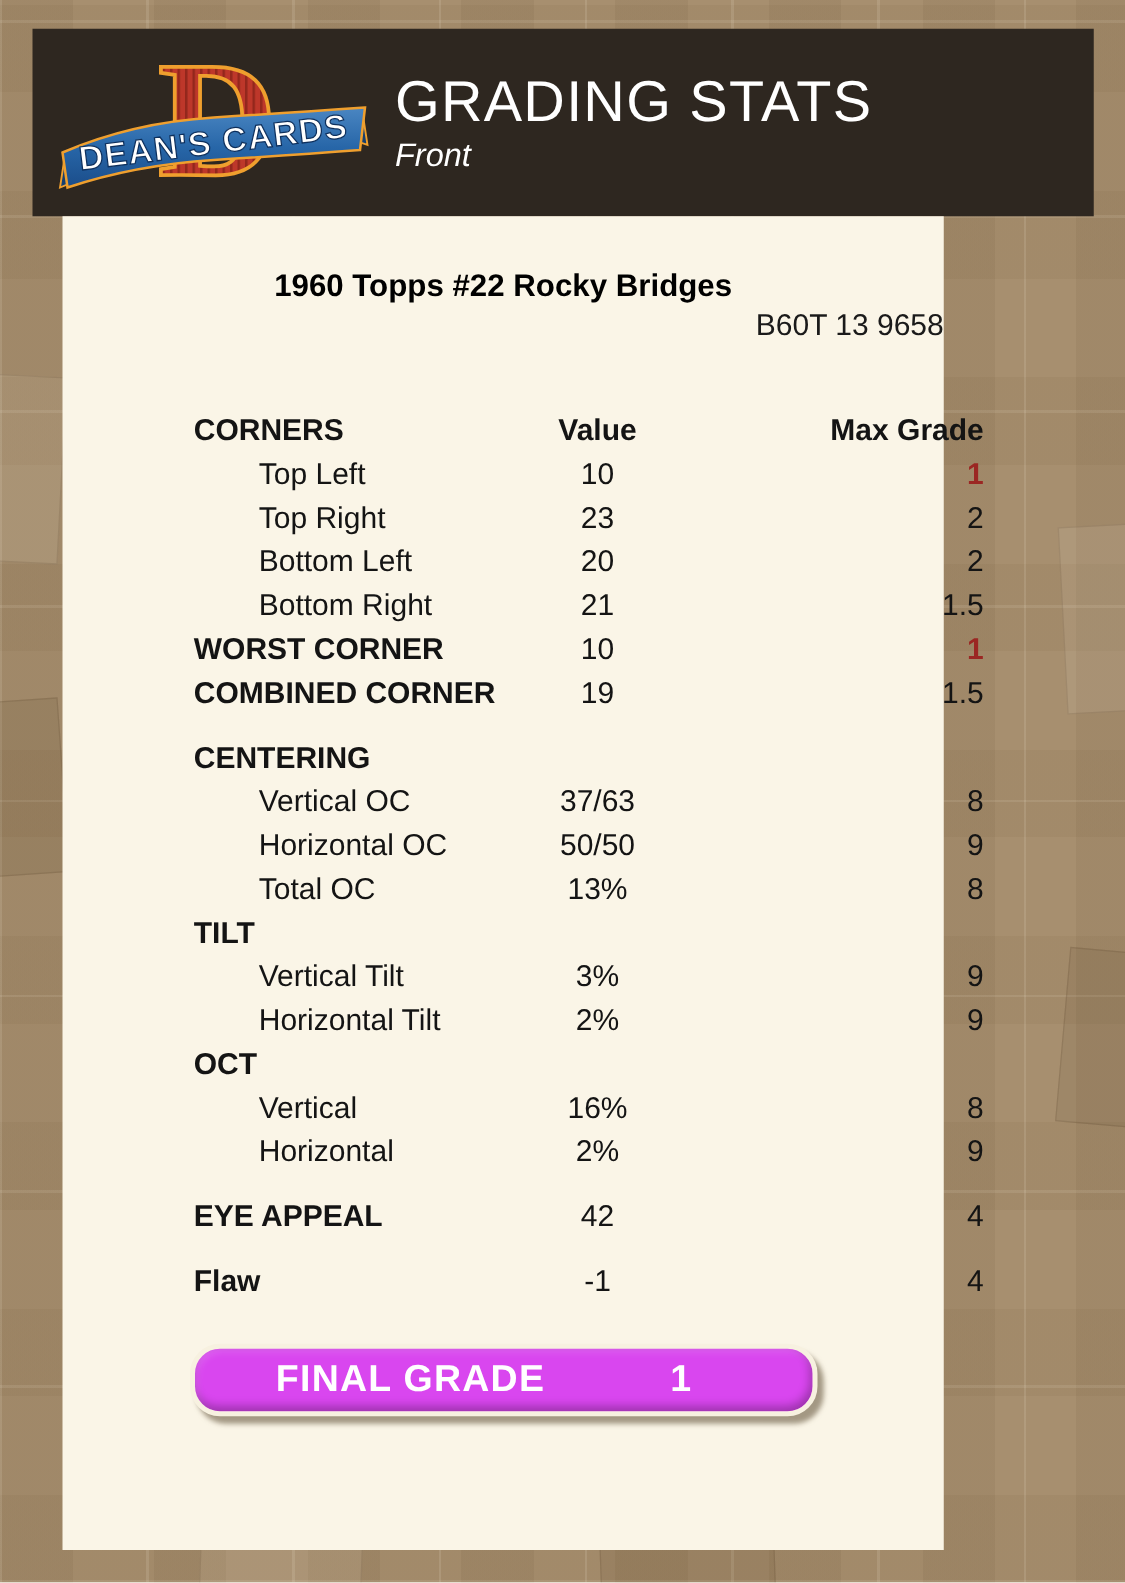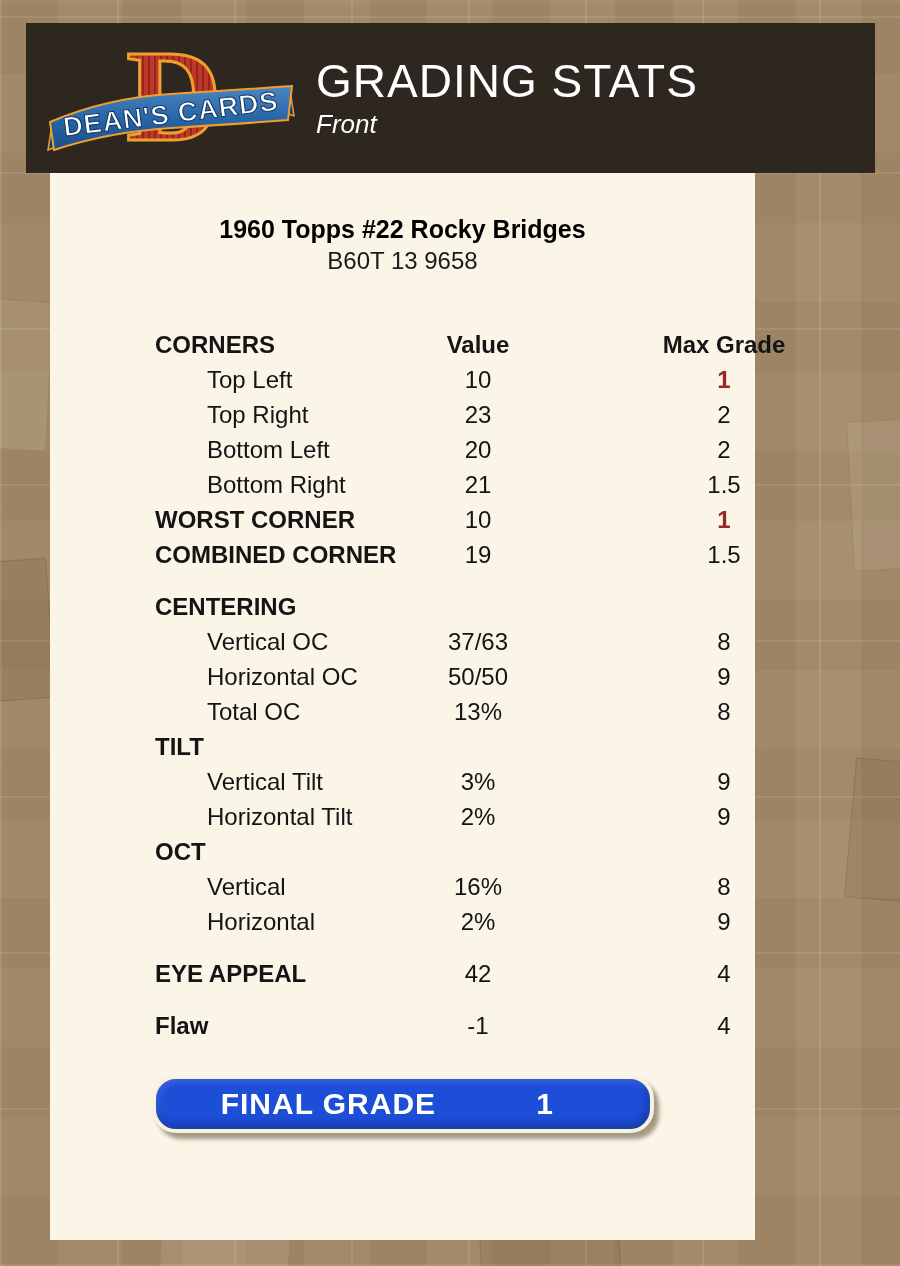--- a/index.html
+++ b/index.html
@@ -33,37 +33,37 @@
   .titles{ flex:1; display:flex; flex-direction:column; justify-content:center; padding-right:40px; color:#ffffff; }
   .main-title{ font-size:46px; font-weight:400; letter-spacing:1px; line-height:1.15; }
   .sub-title{ font-size:26px; font-weight:400; line-height:1.25;font-style:italic; }
 
   
   .panel{
     position:absolute; left:50px; top:173px; width:705px; height:1067px;
     background:#faf5e7; color:#141414;
   }
   .card-title{ padding-top:40px; text-align:center; font-size:25px; font-weight:bold; line-height:32px; color:#000; }
-  .card-id{ text-align:center; font-size:24px; line-height:32px; color:#1a1a1a; }
+  .card-id{ text-align:right; font-size:24px; line-height:32px; color:#1a1a1a; }
 
   .gtable{ margin-top:50px; }
   .row{ position:relative; height:35px; line-height:35px; font-size:24px; }
   .row.gap{ margin-top:17px;padding-left:11px; }
   .row .lbl{ position:absolute; left:105px; white-space:nowrap; }
   .row.item .lbl{ left:157px; font-weight:400; }
   .row.section .lbl, .row.colhead .lbl{ font-weight:bold; }
   .row .val{ position:absolute; left:332px; width:192px; text-align:center; white-space:nowrap; }
-  .row .max{ position:absolute; left:584px; width:180px; text-align:center; white-space:nowrap; }
+  .row .max{ position:absolute; left:557px; width:180px; text-align:right; white-space:nowrap; }
   .row.colhead .val, .row.colhead .max{ font-weight:bold; }
   .row .max.red{ color:#9b2723; font-weight:bold; }
 
   
   .final{
     position:relative; width:502px; height:58px; margin:32px auto 14px auto;
-    background:#1d4ed8;
+    background:#d946ef;
     border:4px solid #f7f1e0; border-radius:24px;
     box-shadow:5px 6px 4px rgba(105,90,65,0.60), inset -2px -4px 8px rgba(0,0,0,0.28), inset 2px 3px 6px rgba(255,255,255,0.15);
     cursor:pointer;
   }
   .final-label{
     position:absolute; left:0; top:0; width:70%; height:50px; line-height:50px;
     text-align:center; color:#ffffff; font-size:30px; font-weight:bold; letter-spacing:1px;
   }
   .final-value{
     position:absolute; left:70%; top:0; width:17.5%; height:50px; line-height:50px;

